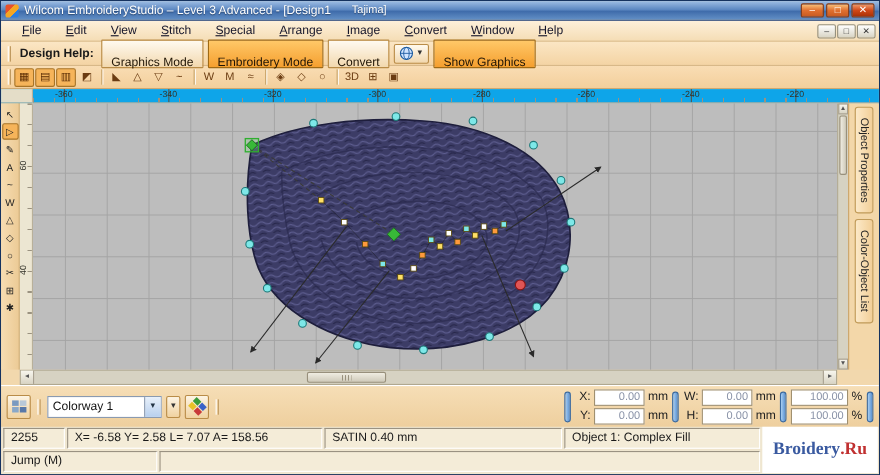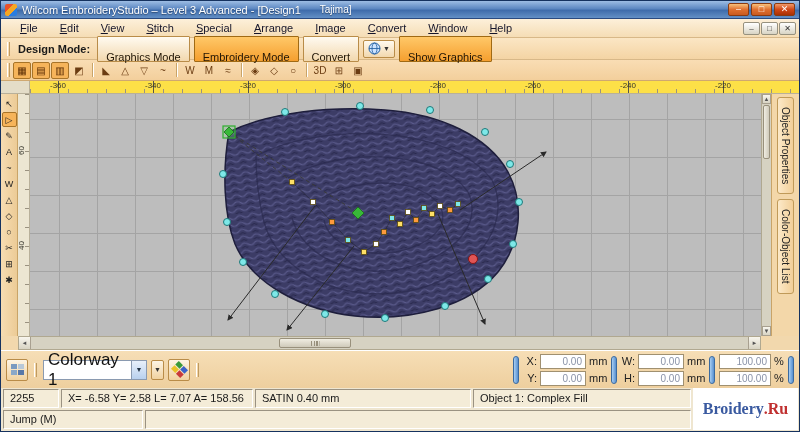--- a/index.html
+++ b/index.html
@@ -45,21 +45,21 @@
 
   
   .iconbar{height:21px;display:flex;align-items:center;gap:1px;padding:0 4px;
     background:linear-gradient(#f9ddb4,#f3cf9c);border-bottom:1px solid #cfa870;}
   .icon{width:18px;height:17px;display:flex;align-items:center;justify-content:center;
     font-size:10px;color:#6b3c12;border:1px solid transparent;border-radius:2px;}
   .icon.pressed{background:#f6b45a;border-color:#a87428;color:#5a2c04;}
   .sep{width:1px;height:14px;background:#c9a468;box-shadow:1px 0 0 #fff;margin:0 3px;}
 
   
-  .rulerrow{height:13px;display:flex;background:#fde047;border-bottom:1px solid #b8b09a;}
+  .rulerrow{height:13px;display:flex;background:#0ea5e9;border-bottom:1px solid #b8b09a;}
   .ruler-corner{width:29px;background:#e4ddc8;border-right:1px solid #b8b09a;}
   .hruler{position:relative;flex:1;overflow:hidden;
     background-image:repeating-linear-gradient(90deg,#9a9280 0 1px,transparent 1px 19px);
     background-size:100% 4px;background-position:0 100%;background-repeat:no-repeat;}
   .tickline{position:absolute;bottom:0;width:1px;height:12px;background:#55544a;}
   .ticklab{position:absolute;top:0;transform:translateX(-50%);font-size:8px;color:#33332a;}
 
   
   .workarea{height:242px;display:flex;}
   .lefttools{width:17px;background:linear-gradient(90deg,#f6dcb2,#eccb96);
@@ -102,21 +102,21 @@
   .hsp-r{width:38px;}
 
   
   .colorwaybar{height:38px;display:flex;align-items:center;gap:4px;padding:0 5px;
     background:linear-gradient(#f6deb6,#eecf9e);border-top:1px solid #fff;}
   .cwbtn{width:22px;height:22px;border:1px solid #b98c48;border-radius:2px;
     background:linear-gradient(#fdf4e4,#f0d2a0);display:flex;align-items:center;justify-content:center;}
   .sw2{display:grid;grid-template-columns:6px 6px;grid-template-rows:5px 5px;gap:1px;}
   .sw2 i{display:block;}
   .combo{width:104px;height:20px;background:#fff;border:1px solid #8a9ab0;display:flex;align-items:center;}
-  .combo-text{flex:1;padding-left:4px;font-size:17px;color:#111;}
+  .combo-text{flex:1;padding-left:4px;font-size:11px;color:#111;}
   .combo-btn{width:15px;height:100%;border-left:1px solid #8a9ab0;font-size:7px;color:#234;
     display:flex;align-items:center;justify-content:center;
     background:linear-gradient(#e8f0fa,#b8d0ee);}
   .mini-drop{width:13px;height:20px;border:1px solid #b98c48;border-radius:2px;font-size:7px;color:#333;
     background:linear-gradient(#fdf4e4,#f0d2a0);display:flex;align-items:center;justify-content:center;}
   .pin{transform:rotate(45deg);}
   .dims{margin-left:auto;display:flex;align-items:center;gap:4px;}
   .bluebar{width:6px;height:28px;border-radius:3px;border:1px solid #3a6aa0;
     background:linear-gradient(90deg,#a8cef2,#5890d0);}
   .dimcol{display:flex;flex-direction:column;gap:2px;}
@@ -127,21 +127,21 @@
   .dunit{width:18px;color:#222;}
   .pfield{width:52px;height:15px;background:#fff;border:1px solid #a09070;color:#8a93a8;
     text-align:right;padding-right:3px;line-height:14px;font-size:10px;}
   .punit{width:10px;color:#222;}
 
   
   .statusbar{height:21px;display:flex;gap:2px;align-items:stretch;padding:1px 108px 1px 2px;background:#efe6d0;}
   .seg{border:1px solid;border-color:#9a9282 #fff #fff #9a9282;background:#f4ecd8;
     line-height:17px;padding:0 6px;white-space:nowrap;overflow:hidden;}
   .s1{width:56px;padding-left:6px;}
-  .s2{width:192px;}
+  .s2{width:232px;}
   .s3{width:216px;}
   .s4{flex:1;}
   .hintbar{height:22px;display:flex;gap:2px;align-items:stretch;padding:1px 108px 2px 2px;background:#efe6d0;}
   .h1{width:372px;line-height:17px;}
   .h2{width:140px;line-height:17px;}
   .h3{flex:1;}
   .brand{position:absolute;right:1px;bottom:1px;width:105px;height:42px;background:#fff;
     display:flex;align-items:center;justify-content:center;
     font-family:"Liberation Serif",serif;font-size:16px;font-weight:bold;}
   .brand .b1{color:#3a5aa0;}
@@ -167,21 +167,21 @@
     <span id="menu-items"><span class="menu-item">File</span><span class="menu-item">Edit</span><span class="menu-item">View</span><span class="menu-item">Stitch</span><span class="menu-item">Special</span><span class="menu-item">Arrange</span><span class="menu-item">Image</span><span class="menu-item">Convert</span><span class="menu-item">Window</span><span class="menu-item">Help</span></span>
     <span class="mdi-controls">
       <span class="mdibtn">–</span>
       <span class="mdibtn">□</span>
       <span class="mdibtn">✕</span>
     </span>
   </div>
 
   <div class="modebar">
     <span class="grip"></span>
-    <span class="mode-label">Design Mode:</span>
+    <span class="mode-label">Design Help:</span>
     <span class="tbtn">Graphics Mode</span>
     <span class="tbtn active">Embroidery Mode</span>
     <span class="tbtn">Convert</span>
     <span class="globe-btn">
       <svg width="13" height="13" viewBox="0 0 13 13">
         <circle cx="6.5" cy="6.5" r="5.5" fill="#cfe4ff" stroke="#1a5aa0"></circle>
         <ellipse cx="6.5" cy="6.5" rx="2.5" ry="5.5" fill="none" stroke="#1a5aa0" stroke-width=".8"></ellipse>
         <line x1="1" y1="6.5" x2="12" y2="6.5" stroke="#1a5aa0" stroke-width=".8"></line>
       </svg>
       <span class="dd">▼</span>

